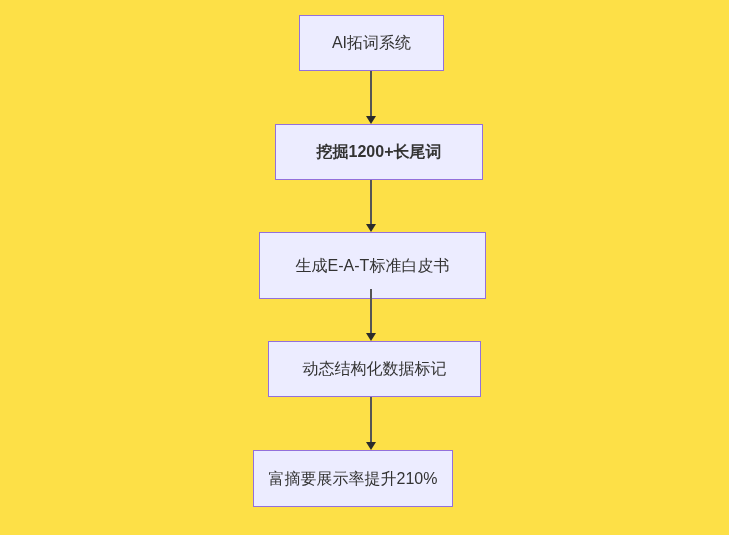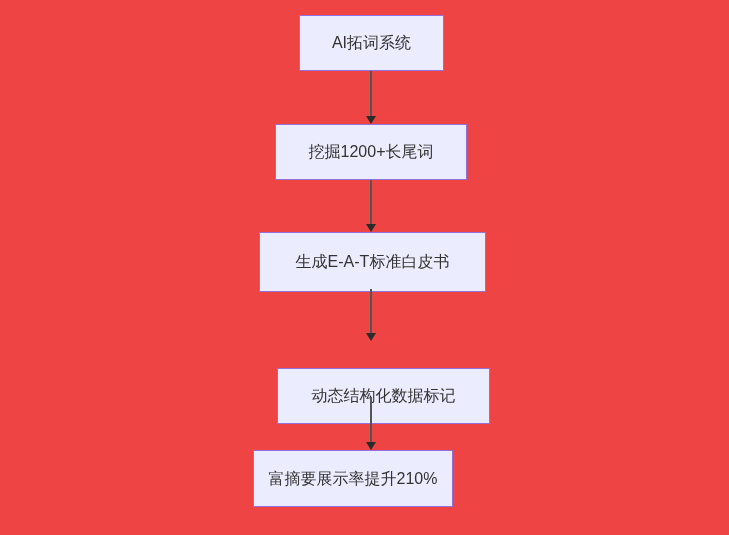--- a/index.html
+++ b/index.html
@@ -4,41 +4,41 @@
 <style>
   html, body {
     margin: 0;
     padding: 0;
     font-family: "Liberation Sans", "DejaVu Sans", sans-serif;
   }
   .canvas {
     position: relative;
     width: 729px;
     height: 535px;
-    background: #ef4444;
+    background: #fde047;
     overflow: hidden;
   }
   .flow-node {
     position: absolute;
     box-sizing: border-box;
     background: #ECECFF;
     border: 1px solid #9370DB;
     color: #333333;
     font-size: 16px;
     line-height: 1.2;
     display: flex;
     align-items: center;
     justify-content: center;
     text-align: center;
     white-space: nowrap;
   }
   .n1 { left: 299px; top: 15px;  width: 145px; height: 56px; }
-  .n2 { left: 275px; top: 124px; width: 192px; height: 56px; }
-  .n3 { left: 259px; top: 232px; width: 227px; height: 60px; }
-  .n4 { left: 277px; top: 341px; width: 213px; height: 56px; margin-top: 27px; }
+  .n2 { left: 275px; top: 124px; width: 208px; height: 56px; font-weight: bold; }
+  .n3 { left: 259px; top: 232px; width: 227px; height: 67px; }
+  .n4 { left: 268px; top: 341px; width: 213px; height: 56px; }
   .n5 { left: 253px; top: 450px; width: 200px; height: 57px; }
 
   .flow-arrow {
     position: absolute;
     width: 10px;
     left: 366px;
   }
   .a1 { top: 71px;  height: 53px; }
   .a2 { top: 180px; height: 52px; }
   .a3 { top: 289px; height: 52px; }

